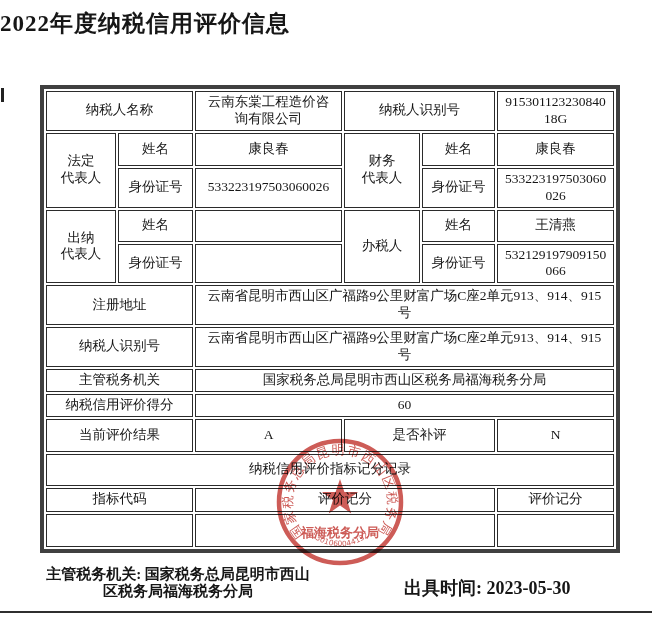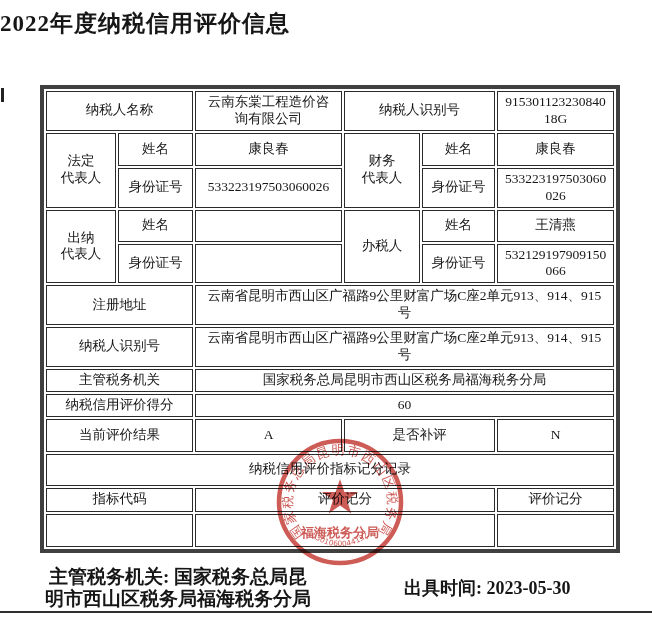--- a/index.html
+++ b/index.html
@@ -21,21 +21,21 @@
   table.doc td{
     border:1px solid #2b2b2b;text-align:center;vertical-align:middle;
     font-size:13.5px;line-height:1.25;padding:2px 6px;overflow:hidden;
   }
   .grp{white-space:pre-line;}
   .brk{word-break:break-all;}
   tr.h36{height:15px;} tr.h38{height:33px;} tr.h34{height:29px;}
   tr.h37{height:32px;} tr.h35{height:21px;} tr.h33{height:24px;}
   .footer-left{
     position:absolute;left:42px;top:566px;width:272px;text-align:center;
-    font-size:19px;font-weight:600;line-height:1.15;
+    font-size:15px;font-weight:600;line-height:1.15;
   }
   .footer-right{
     position:absolute;left:404px;top:576px;font-size:18px;font-weight:600;
   }
   .seal{
     position:absolute;left:272px;top:434px;width:136px;height:136px;
     mix-blend-mode:multiply;opacity:0.88;
   }
   .edge-artifact{
     position:absolute;left:1px;top:88px;width:3px;height:14px;background:#222;

